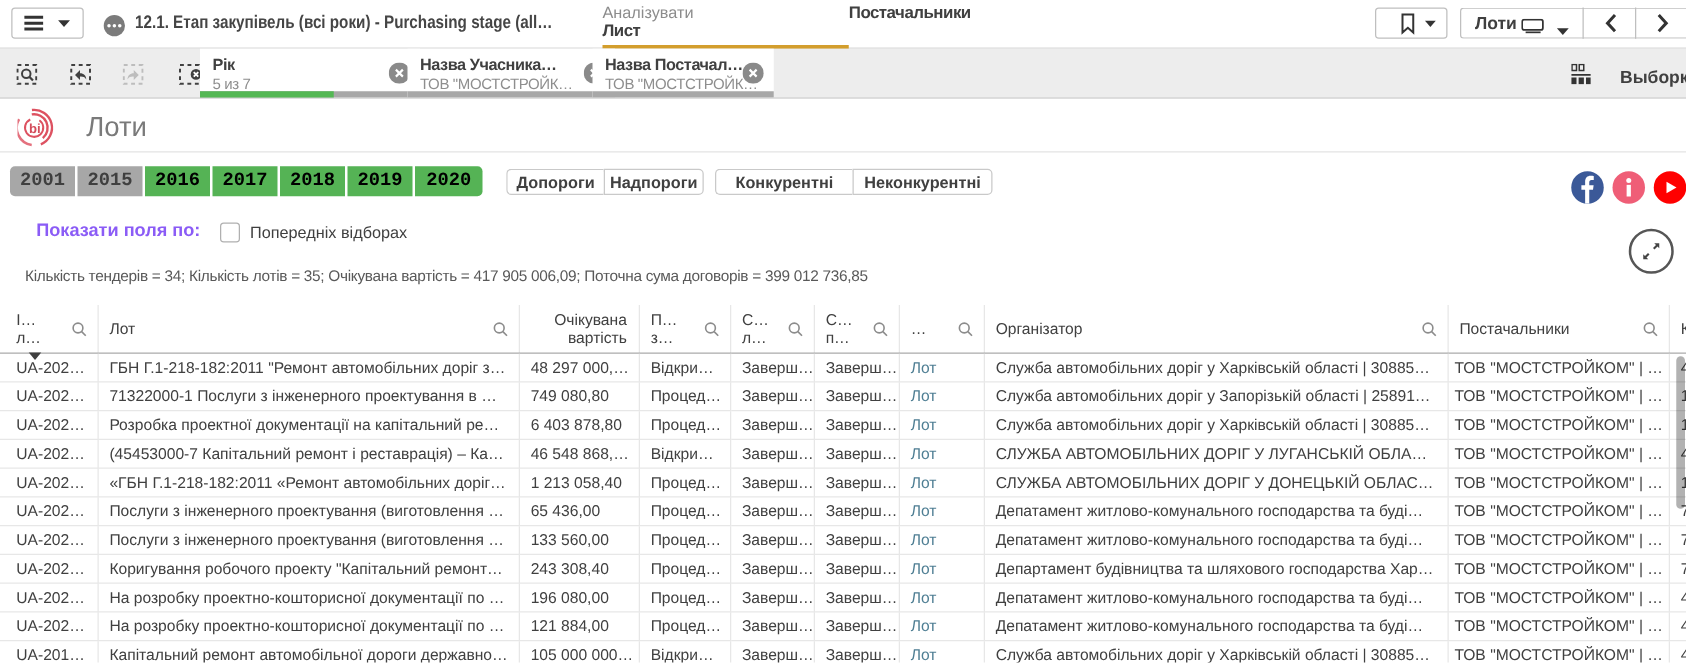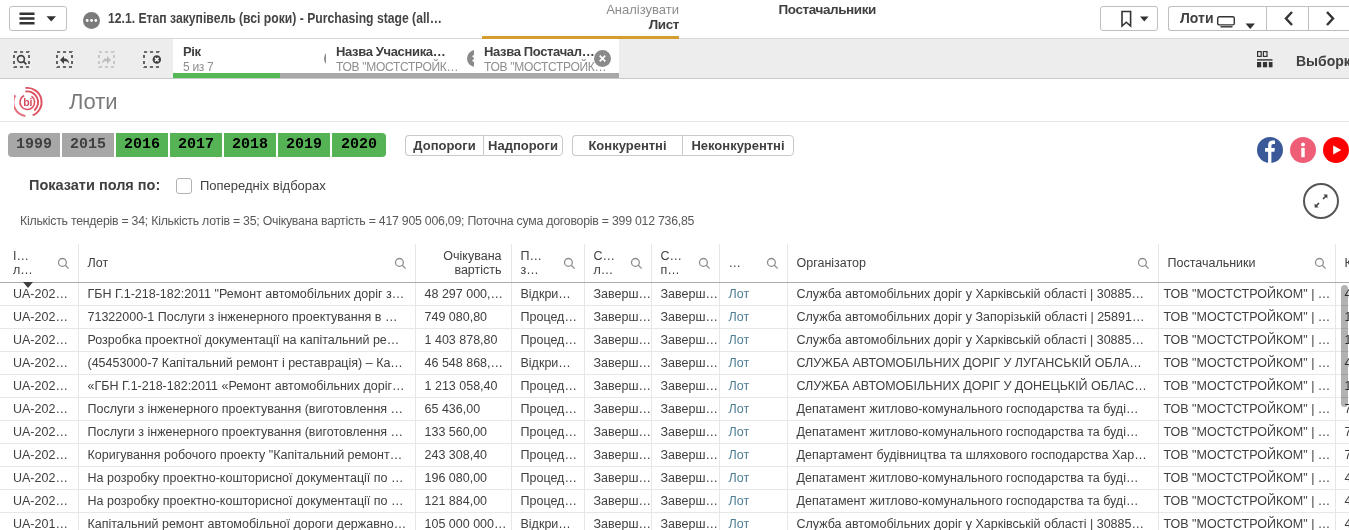--- a/index.html
+++ b/index.html
@@ -4,21 +4,21 @@
 html,body{width:1349px;height:530px;overflow:hidden;background:#fff}
 body{font-family:"Liberation Sans",sans-serif;color:#404040}
 .abs{position:absolute}
 #root{position:relative;width:1349px;height:530px;background:#fff}
 
 #topbar{left:0;top:0;width:1349px;height:39px;background:#fff;border-bottom:1px solid #d8d8d8}
 .tbtn{border:1px solid #bfbfbf;border-radius:3px;background:#fff}
 #menubtn{left:9px;top:6px;width:58px;height:25px}
 #infocirc{left:83px;top:12px;width:17px;height:17px;border-radius:50%;background:#7b7b7b}
 #apptitle{left:108px;top:10px;font-size:14.5px;font-weight:bold;color:#454545;white-space:nowrap;transform:scaleX(0.84);transform-origin:0 0}
-.tab{top:2px;width:197px;text-align:right}
+.tab{top:2px;width:197px;text-align:left}
 .tab .l1{font-size:13px;color:#8c8c8c;line-height:15px}
 .tab .l2{font-size:13.5px;font-weight:bold;color:#404040;line-height:16px;letter-spacing:-0.4px}
 #tab1{left:482px}
 #tab2{left:679px}
 #tabbar{left:482px;top:36px;width:197px;height:3px;background:#d39e2d}
 #bmbtn{left:1100px;top:6px;width:58px;height:25px}
 #sheetgrp{left:1168px;top:6px;width:181px;height:25px;border:1px solid #bfbfbf;border-radius:3px 0 0 3px;border-right:none;background:#fff}
 .vdiv{top:6px;width:1px;height:25px;background:#bfbfbf}
 #sheetname{left:1180px;top:10px;font-size:14px;font-weight:bold;color:#404040}
 
@@ -33,21 +33,21 @@
 
 #sheetbar{left:0;top:79px;width:1349px;height:43px;background:#fff;border-bottom:1px solid #e4e4e4}
 #applogo{left:14px;top:85px}
 #loty{left:69px;top:89px;font-size:22px;color:#7a7a7a}
 
 .ybtn{top:133px;height:24px;font-family:"Liberation Mono",monospace;font-size:15px;font-weight:bold;text-align:center;line-height:24px}
 .ygray{background:#a7a7a7;color:#3f3f3f}
 .ygreen{background:#55b355;color:#000000}
 .wbtn{top:135px;height:21px;background:#fff;border:1px solid #c9c9c9;font-size:13px;font-weight:bold;color:#404040;text-align:center;line-height:19px}
 
-#showlbl{left:29px;top:177px;font-size:14.5px;font-weight:bold;color:#404040}
+#showlbl{left:29px;top:177px;font-size:14.5px;font-weight:bold;color:#8b5cf6}
 #cbox{left:176px;top:178px;width:16px;height:16px;border:1px solid #b0b0b0;border-radius:3px;background:#fff}
 #cboxlbl{left:200px;top:178px;font-size:13px;color:#404040}
 #kpi{left:20px;top:214px;font-size:12.3px;color:#595959;letter-spacing:-0.23px}
 
 #tbl{left:0;top:244px;width:1349px}
 table{border-collapse:collapse;table-layout:fixed;width:1354px}
 td,th{padding:0 9px;font-size:12.5px;font-weight:normal;color:#404040;text-align:left;vertical-align:middle;overflow:hidden;white-space:nowrap;border-right:1px solid #e7e7e7;border-bottom:1px solid #e7e7e7}
 tr.hdr td{height:38px;border-bottom:1px solid #ababab;position:relative}
 td:first-child{padding-left:13px}
 td:nth-child(9){padding-left:5px}
@@ -149,21 +149,21 @@
     <path d="M13 9 L9 5 L9 7.5 C6 7.5 4 9.5 4 12.5 C5.2 10.6 6.5 10.2 9 10.3 L9 13 Z" fill="#bdbdbd"></path>
   </svg>
 </div>
 <div class="abs" style="left:143px;top:51px">
   <svg width="21" height="17" viewBox="0 0 21 17">
     <rect x="1" y="1" width="15" height="15" fill="none" stroke="#404040" stroke-width="1.6" stroke-dasharray="3.1 2.9"></rect>
     <circle cx="13.8" cy="8.5" r="5" fill="#404040" stroke="#ededed" stroke-width="1.5"></circle>
     <path d="M12 6.7 L15.6 10.3 M15.6 6.7 L12 10.3" stroke="#fff" stroke-width="1.5"></path>
   </svg>
 </div>
-<div class="abs chip" style="left:173px;width:176px">
+<div class="abs chip" style="left:160px;width:176px">
   <div class="t1">Рік</div>
       <div class="t2">5 из 7</div>
   <div class="xcirc"><svg width="17" height="17" viewBox="0 0 17 17">
           <circle cx="8.5" cy="8.5" r="8.5" fill="#8a8a8a"></circle>
           <path d="M5.7 5.7 L11.3 11.3 M11.3 5.7 L5.7 11.3" stroke="#fff" stroke-width="1.7"></path>
         </svg></div>
   <div class="chipbar"></div>
   <div style="position:absolute;left:0;bottom:0;height:5px;width:107px;background:#54b854"></div>
 </div>
 <div class="abs chip" style="left:326px;width:166px">
@@ -201,21 +201,21 @@
   <svg width="36" height="34" viewBox="0 0 36 34">
     <path d="M 10.21 10.58 A 7.3 7.3 0 1 0 17.49 11.22" fill="none" stroke="#dd5261" stroke-width="1.6"></path>
     <path d="M 11.42 6.56 A 10.8 10.8 0 0 1 20.24 25.47" fill="none" stroke="#dd5261" stroke-width="1.9"></path>
     <path d="M 11.56 3.01 A 14.3 14.3 0 0 1 18.66 30.46" fill="none" stroke="#dd5261" stroke-width="1.9"></path>
     <path d="M 1.26 10.25 A 13.9 13.9 0 0 0 11.37 30.97" fill="none" stroke="#e4717e" stroke-width="2.0"></path>
     <text x="9.2" y="21.2" font-family="Liberation Sans" font-size="10.5" font-weight="bold" fill="#d44c5b">bi</text>
   </svg>
 </div>
 <div class="abs" id="loty">Лоти</div>
 
-<div class="abs ybtn ygray" style="left:8px;width:52px;border-radius:4px 0 0 4px">1999</div>
+<div class="abs ybtn ygray" style="left:8px;width:52px;border-radius:4px 0 0 4px">2001</div>
 <div class="abs ybtn ygray" style="left:62px;width:52px">2015</div>
 <div class="abs ybtn ygreen" style="left:116px;width:52px">2016</div>
 <div class="abs ybtn ygreen" style="left:170px;width:52px">2017</div>
 <div class="abs ybtn ygreen" style="left:224px;width:52px">2018</div>
 <div class="abs ybtn ygreen" style="left:278px;width:52px">2019</div>
 <div class="abs ybtn ygreen" style="left:332px;width:54px;border-radius:0 4px 4px 0">2020</div>
 <div class="abs wbtn" style="left:405px;width:78px;border-radius:4px 0 0 4px;border-right:none">Допороги</div>
 <div class="abs wbtn" style="left:483px;width:80px;border-radius:0 4px 4px 0">Надпороги</div>
 <div class="abs wbtn" style="left:572px;width:110px;border-radius:4px 0 0 4px;border-right:none">Конкурентні</div>
 <div class="abs wbtn" style="left:682px;width:112px;border-radius:0 4px 4px 0">Неконкурентні</div>
@@ -352,21 +352,21 @@
             <td>Заверш…</td>
             <td>Заверш…</td>
             <td class="lot">Лот</td>
             <td>Служба автомобільних доріг у Запорізькій області | 25891…</td>
             <td>ТОВ "МОСТСТРОЙКОМ" | …</td>
             <td class="num">1</td>
           </tr>
 <tr class="r">
             <td>UA-202…</td>
             <td>Розробка проектної документації на капітальний ре…</td>
-            <td class="num">1 403 878,80</td>
+            <td class="num">6 403 878,80</td>
             <td>Процед…</td>
             <td>Заверш…</td>
             <td>Заверш…</td>
             <td class="lot">Лот</td>
             <td>Служба автомобільних доріг у Харківській області | 30885…</td>
             <td>ТОВ "МОСТСТРОЙКОМ" | …</td>
             <td class="num">1</td>
           </tr>
 <tr class="r">
             <td>UA-202…</td>

